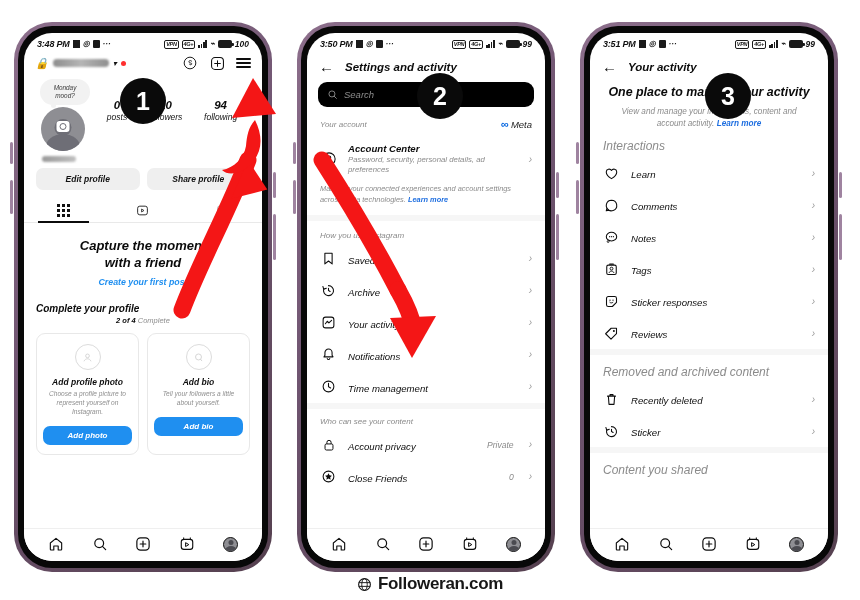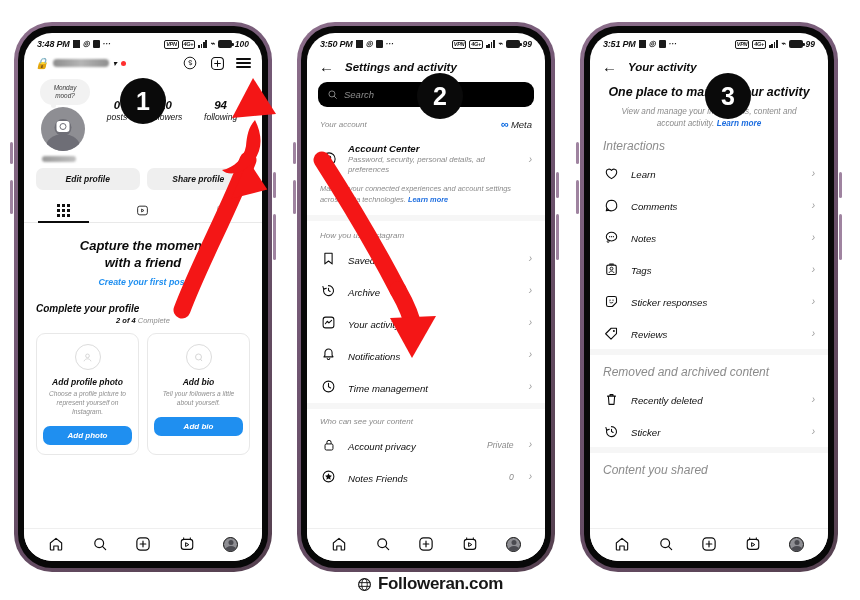--- a/index.html
+++ b/index.html
@@ -563,21 +563,21 @@
           <span class="rv">Private</span>
           <span class="chev">›</span>
         </div>
         <div class="row">
           <span class="ric">
               <svg width="15" height="15" viewBox="0 0 24 24">
                 <circle cx="12" cy="12" r="8.6" fill="none" stroke="#0d0d0d" stroke-width="1.7"></circle>
                 <path d="M12 6.6l1.7 3.5 3.8.5-2.8 2.7.7 3.8-3.4-1.8-3.4 1.8.7-3.8-2.8-2.7 3.8-.5z" fill="#0d0d0d"></path>
               </svg>
             </span>
-          <span class="rt"><span class="r1">Notes Friends</span></span>
+          <span class="rt"><span class="r1">Close Friends</span></span>
           <span class="rv">0</span>
           <span class="chev">›</span>
         </div>
 
         <div class="bnav">
           <span class="ni">
               <svg width="16" height="16" viewBox="0 0 24 24">
                 <path d="M3.5 10.5L12 3.6l8.5 6.9V20a1 1 0 01-1 1h-4.2v-6h-6.6v6H4.5a1 1 0 01-1-1z" fill="none" stroke="#0d0d0d" stroke-width="1.7" stroke-linejoin="round"></path>
               </svg>
             </span>

